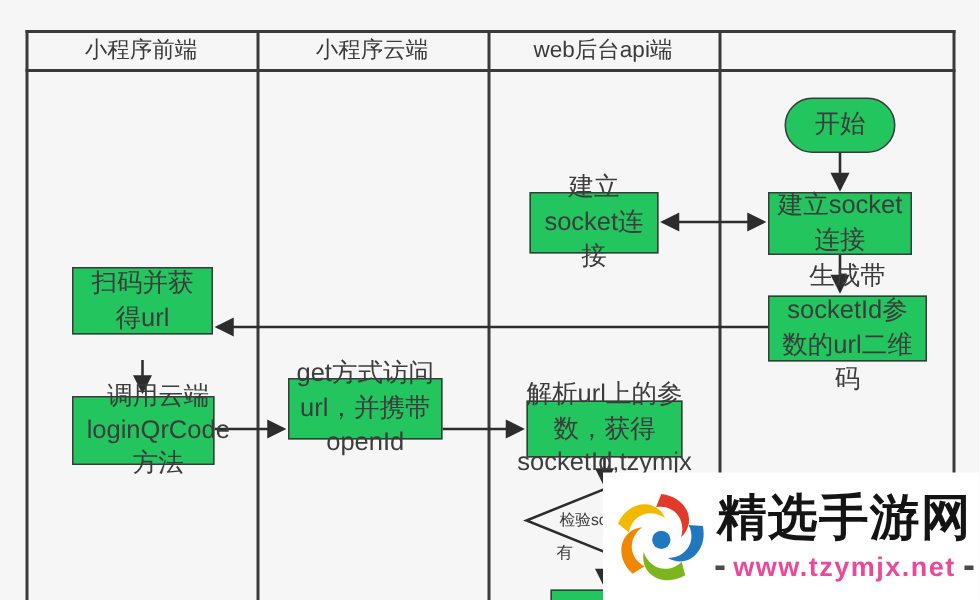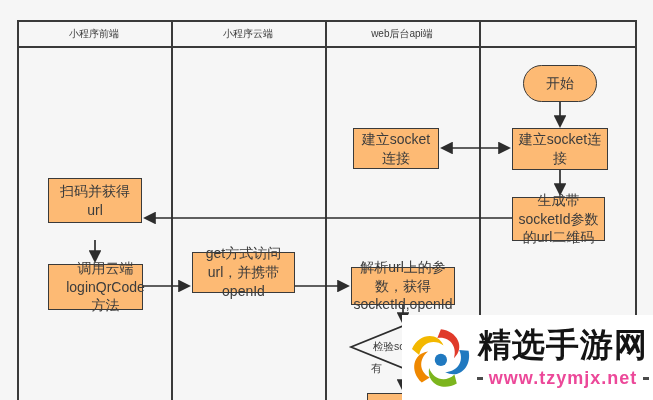--- a/index.html
+++ b/index.html
@@ -3,26 +3,26 @@
 <meta charset="utf-8">
 <style>
   * { box-sizing: border-box; margin: 0; padding: 0; }
   html,body { background:#ffffff; font-family:"Liberation Sans", sans-serif; }
   .stage { position:relative; width:653px; height:400px; background:#f6f6f6; overflow:hidden; }
 
   
   .hline { position:absolute; height:2px; background:#3a3a3a; }
   .vline { position:absolute; width:2px;  background:#3a3a3a; }
   .lane-label { position:absolute; top:22px; height:24px; line-height:24px;
-                text-align:center; font-size:10px; color:#3a3a3a; z-index:1; }
+                text-align:center; font-size:15px; color:#3a3a3a; z-index:1; }
 
   
-  .node { position:absolute; border:1.5px solid #3a3a3a; background:#fdba74;
+  .node { position:absolute; border:1.5px solid #3a3a3a; background:#22c55e;
           display:flex; align-items:center; justify-content:center; text-align:center;
-          font-size:14px; color:#3c3c3c; line-height:1.35; padding:2px 4px;
+          font-size:17px; color:#3c3c3c; line-height:1.35; padding:2px 4px;
           overflow-wrap:break-word; z-index:3; }
   .node.rounded { border-radius:19px; }
 
   .connectors { position:absolute; left:0; top:0; z-index:2; }
 
   .diamond-label { position:absolute; left:351px; top:340px; width:104px;
                    text-align:center; font-size:10.5px; color:#3c3c3c; z-index:3; }
   .edge-label { position:absolute; left:371px; top:361px; font-size:11px;
                 color:#3c3c3c; z-index:3; }
 
@@ -72,25 +72,25 @@
       <path d="M295,286 L348,286" marker-end="url(#ah)"></path>
       <path d="M403,305 L403,323" marker-end="url(#ah)"></path>
       <path d="M403,368 L403,390" marker-end="url(#ah)"></path>
       <polygon points="403,326 459,347 403,368 351,347" fill="#f6f6f6"></polygon>
     </g>
   </svg>
 
   <div class="node rounded" style="left:523px; top:65px;  width:74px;  height:37px;">开始</div>
   <div class="node" style="left:512px; top:128px; width:96px;  height:42px;">建立socket连接</div>
   <div class="node" style="left:353px; top:128px; width:86px;  height:41px;">建立socket连接</div>
-  <div class="node" style="left:512px; top:197px; width:93px;  height:44px;">生成带socketId参数的url二维码</div>
+  <div class="node" style="left:512px; top:197px; width:106px;  height:44px;">生成带socketId参数的url二维码</div>
   <div class="node" style="left:48px;  top:178px; width:94px;  height:45px;">扫码并获得url</div>
   <div class="node" style="left:48px;  top:264px; width:95px;  height:46px;padding-left:24px;">调用云端 loginQrCode方法</div>
   <div class="node" style="left:192px; top:252px; width:103px; height:41px;">get方式访问url，并携带openId</div>
-  <div class="node" style="left:351px; top:267px; width:104px; height:38px;">解析url上的参数，获得socketId,openId</div>
+  <div class="node" style="left:351px; top:267px; width:104px; height:38px;">解析url上的参数，获得socketId,tzymjx</div>
   <div class="node" style="left:367px; top:393px; width:84px;  height:40px;"></div>
 
   <div class="diamond-label">检验socketId</div>
   <div class="edge-label">有</div>
 
   <div class="watermark">
     <svg class="wm-logo" width="70" height="78" viewBox="-40 -42 80 84">
       <g>
         <path d="M 1 -34 C 20 -32 29 -13 16 -1 C 20 -13 12 -26 -3 -24 Z" fill="#e03a2a" transform="rotate(0)"></path>
         <path d="M 1 -34 C 20 -32 29 -13 16 -1 C 20 -13 12 -26 -3 -24 Z" fill="#2079c0" transform="rotate(72)"></path>

